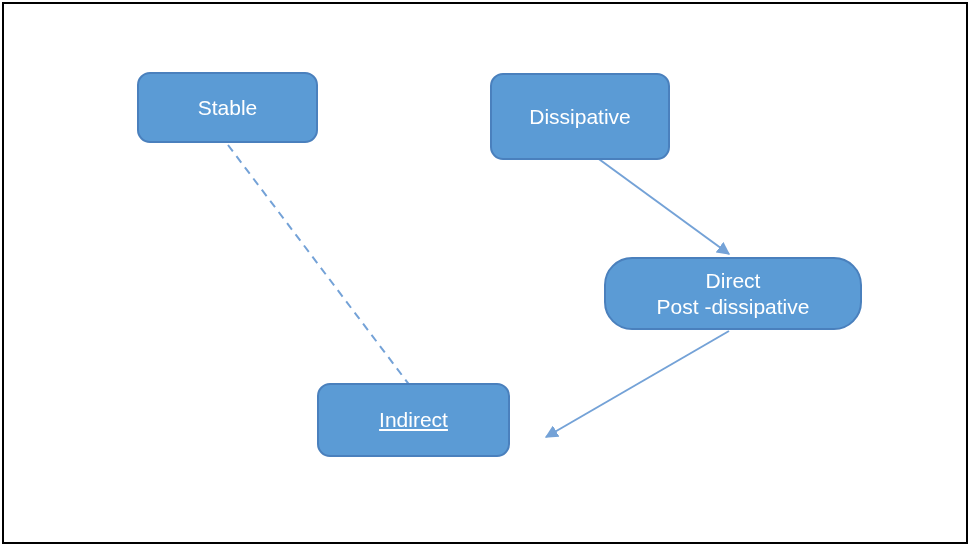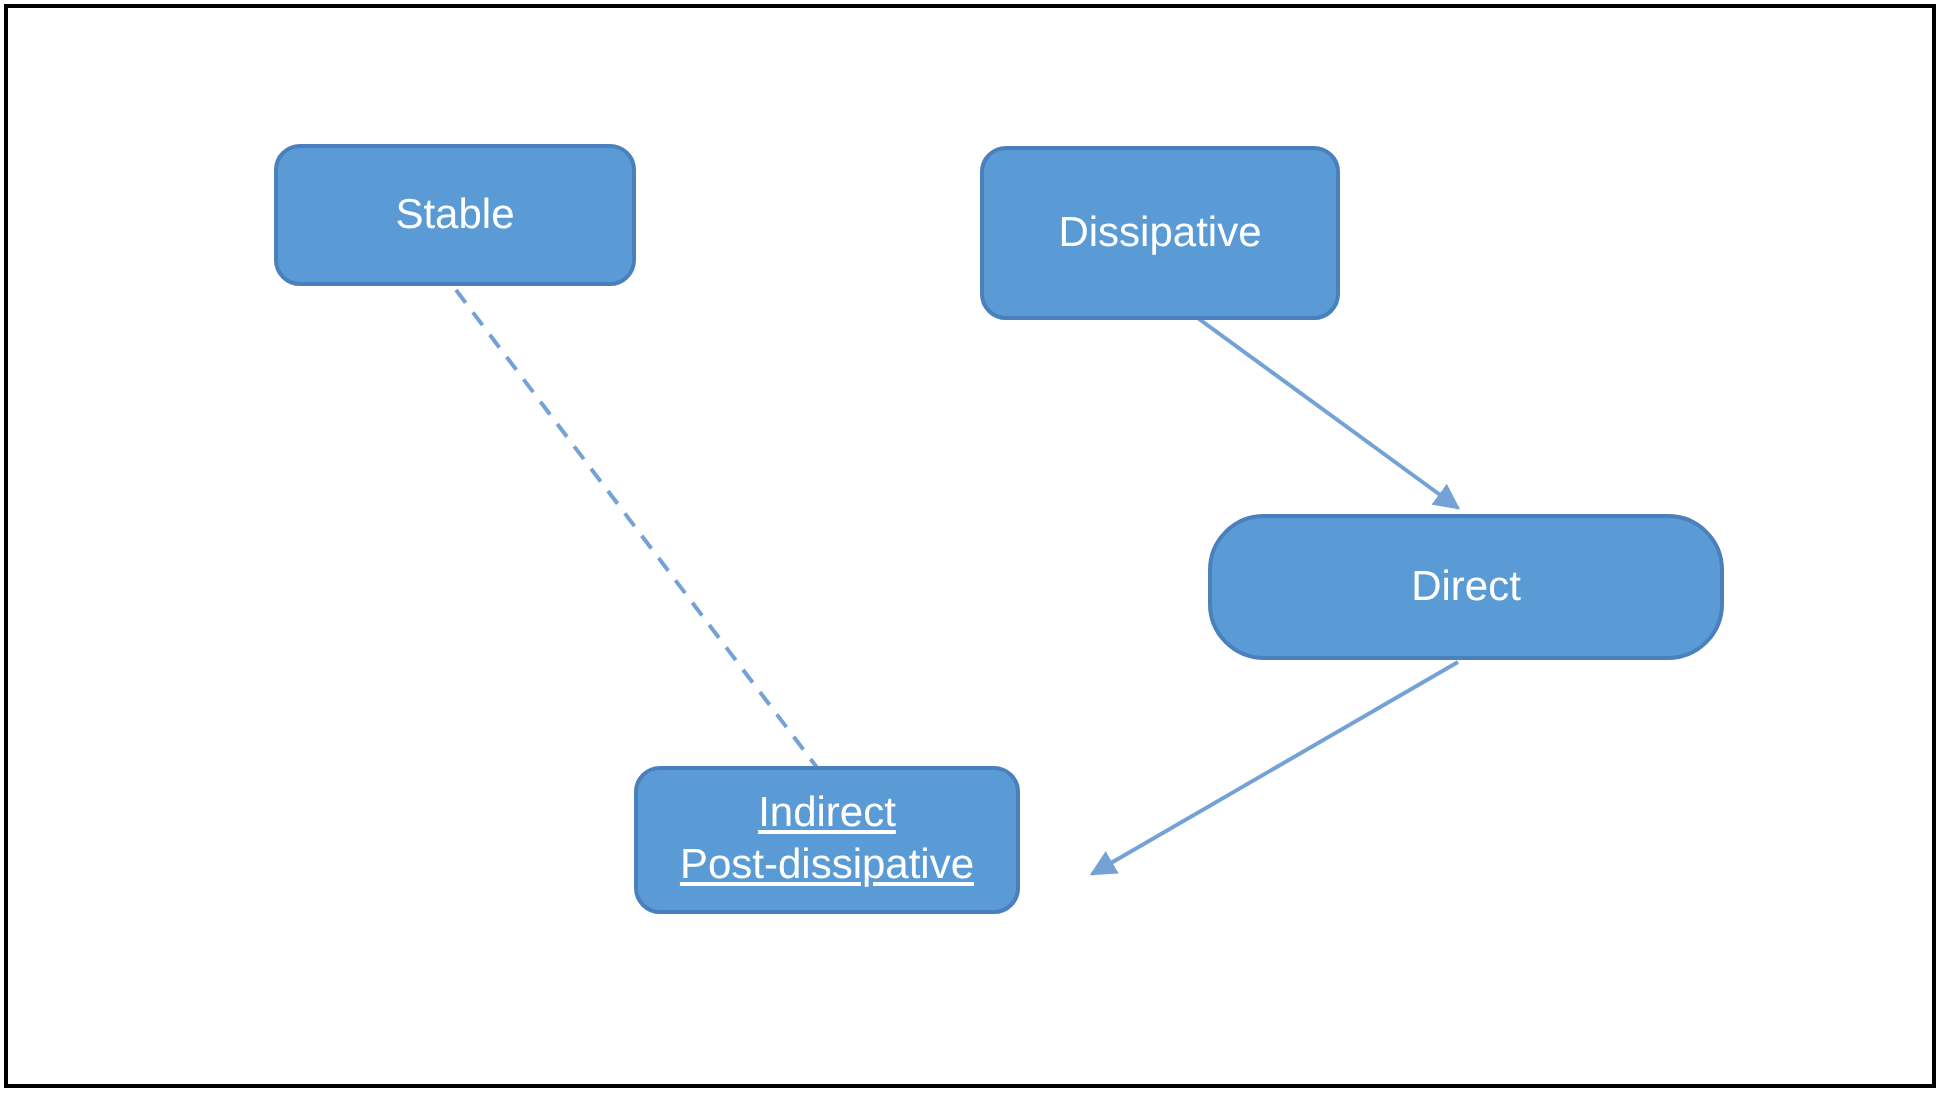--- a/index.html
+++ b/index.html
@@ -87,21 +87,21 @@
   <div class="node node--stable">
     <span>Stable</span>
   </div>
 
   <div class="node node--dissipative">
     <span>Dissipative</span>
   </div>
 
   <div class="node node--direct">
     <span>Direct</span>
+    <span>Post -dissipative</span>
   </div>
 
   <div class="node node--indirect">
     <span>Indirect</span>
-    <span>Post-dissipative</span>
   </div>
 
   <div class="frame"></div>
 </div>
 
 </body></html>

